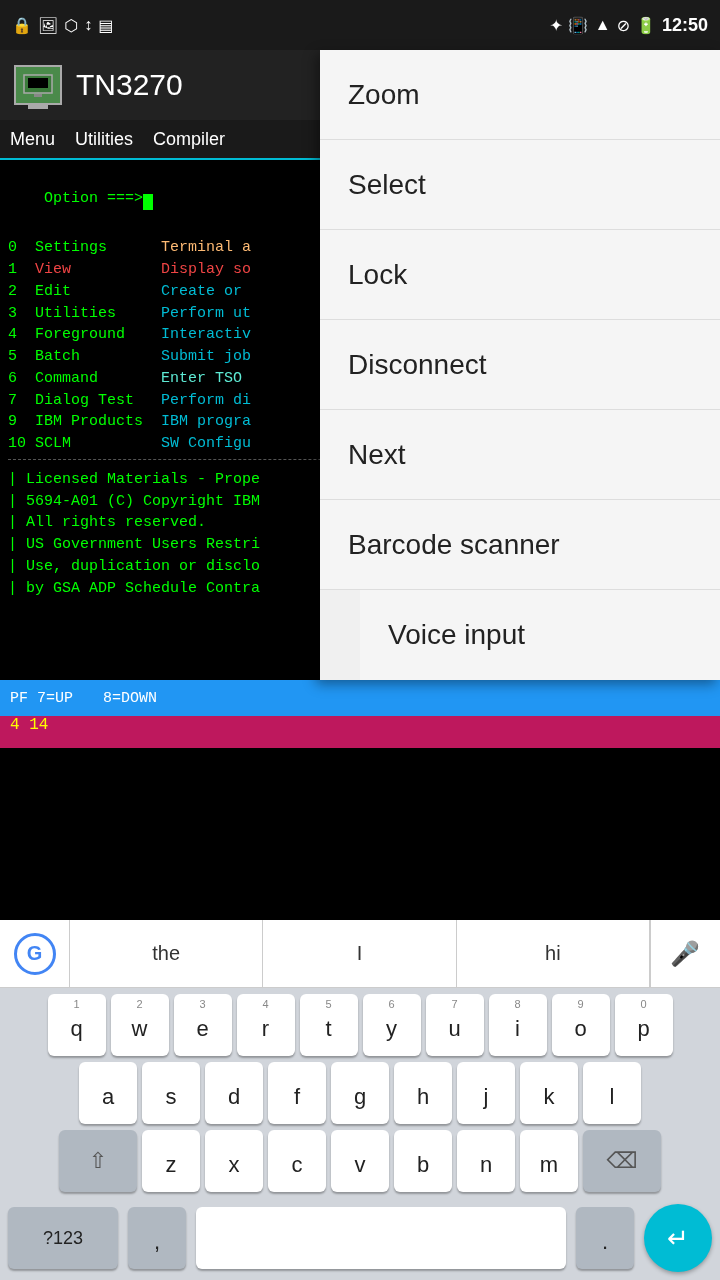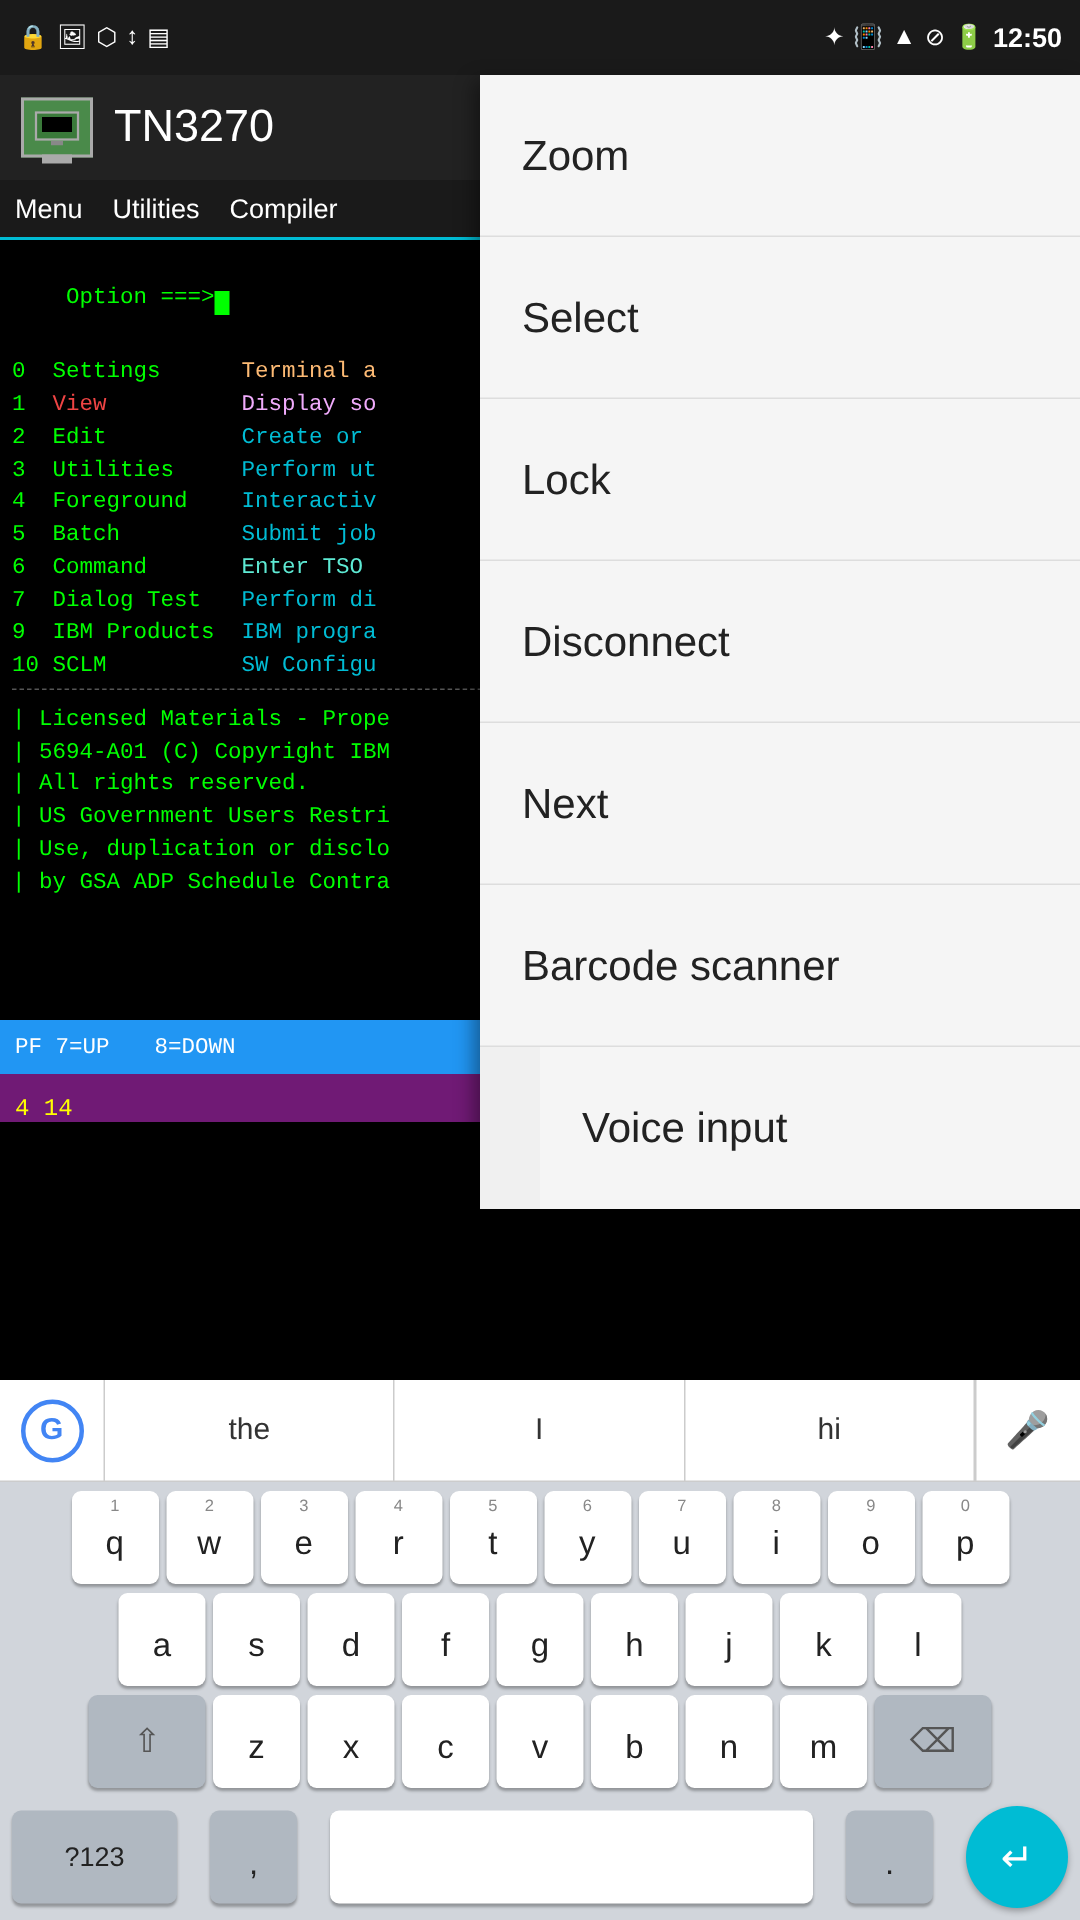--- a/index.html
+++ b/index.html
@@ -147,23 +147,23 @@
     .pf-item {
       color: #fff;
       font-size: 15px;
       font-family: 'Courier New', monospace;
     }
 
     
     .red-bar {
       width: 720px;
       height: 32px;
-      background: #701a75;
-      display: flex;
-      align-items: flex-end;
+      background: #be185d;
+      display: flex;
+      align-items: flex-start;
       padding: 0 10px;
     }
     .red-bar-text {
       color: #ffff00;
       font-family: 'Courier New', monospace;
       font-size: 16px;
     }
 
     
     .overlay-menu {
@@ -171,21 +171,21 @@
       top: 50px;
       right: 0;
       width: 400px;
       background: #f0f0f0;
       z-index: 200;
       box-shadow: -4px 4px 12px rgba(0,0,0,0.4);
     }
     .overlay-menu-item {
       display: flex;
       align-items: center;
-      height: 108px;
+      height: 90px;
       padding: 0 28px;
       border-bottom: 1px solid #ddd;
       cursor: pointer;
       background: #f5f5f5;
     }
     .overlay-menu-item:last-child {
       border-bottom: none;
       margin-left: 40px;
     }
     .overlay-menu-label {
@@ -339,21 +339,21 @@
     .enter-arrow {
       color: #fff;
       font-size: 26px;
     }
 
     .bottom-row {
       display: flex;
       align-items: center;
       justify-content: space-between;
       padding: 0 8px 8px 8px;
-      gap: 22px;
+      gap: 10px;
     }
   </style>
 </head>
 <body>
 
 <div class="status-bar">
   <div class="status-bar-left">
     <span class="status-icon">🔒</span>
     <span class="status-icon">🖼</span>
     <span class="status-icon">⬡</span>
@@ -387,21 +387,21 @@
   <span class="menu-item">Compiler</span>
 </div>
 
 <div class="terminal">
   <div class="option-line">
     <span>Option ===&gt;</span><span class="cursor"></span>
   </div>
   <div style="height:6px;"></div>
 
   <div class="terminal-line">0  <span style="color:#00ff00">Settings    </span>  <span style="color:#fdba74">Terminal a</span>             <span style="color:#ffff00">ID</span></div>
-  <div class="terminal-line">1  <span style="color:#ef4444">View        </span>  <span style="color:#f0abfc">Display so</span></div>
+  <div class="terminal-line">1  <span style="color:#ef4444">View        </span>  <span style="color:#ef4444">Display so</span></div>
   <div class="terminal-line">2  <span style="color:#00ff00">Edit        </span>  <span style="color:#00bcd4">Create or</span></div>
   <div class="terminal-line">3  <span style="color:#00ff00">Utilities   </span>  <span style="color:#00bcd4">Perform ut</span></div>
   <div class="terminal-line">4  <span style="color:#00ff00">Foreground  </span>  <span style="color:#00bcd4">Interactiv</span>            <span style="color:#ffff00">ID</span></div>
   <div class="terminal-line">5  <span style="color:#00ff00">Batch       </span>  <span style="color:#00bcd4">Submit job</span>             <span style="color:#ffff00">ID</span></div>
   <div class="terminal-line">6  <span style="color:#00ff00">Command     </span>  <span style="color:#5eead4">Enter TSO</span></div>
   <div class="terminal-line">7  <span style="color:#00ff00">Dialog Test </span>  <span style="color:#00bcd4">Perform di</span></div>
   <div class="terminal-line">9  <span style="color:#00ff00">IBM Products</span>  <span style="color:#00bcd4">IBM progra</span></div>
   <div class="terminal-line">10 <span style="color:#00ff00">SCLM        </span>  <span style="color:#00bcd4">SW Configu</span></div>
   <div style="height:6px;border-top:1px dashed #555;margin:4px 0;"></div>
   <div class="terminal-line">| Licensed Materials - Prope</div>

